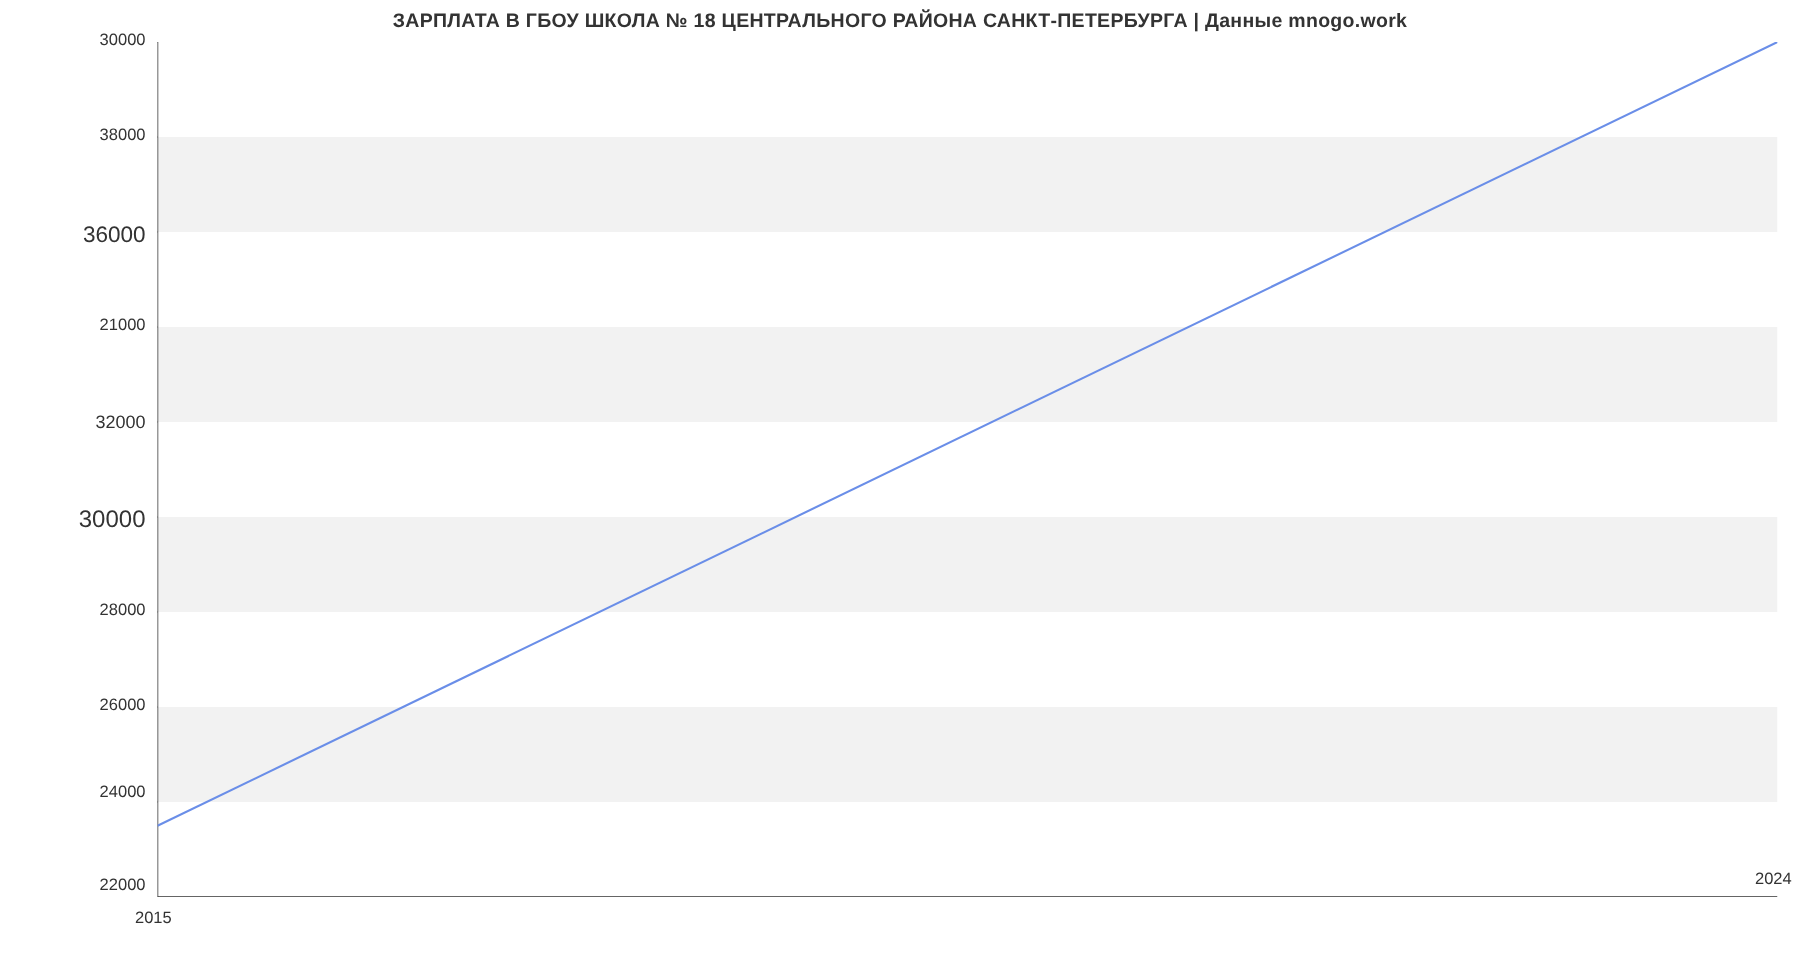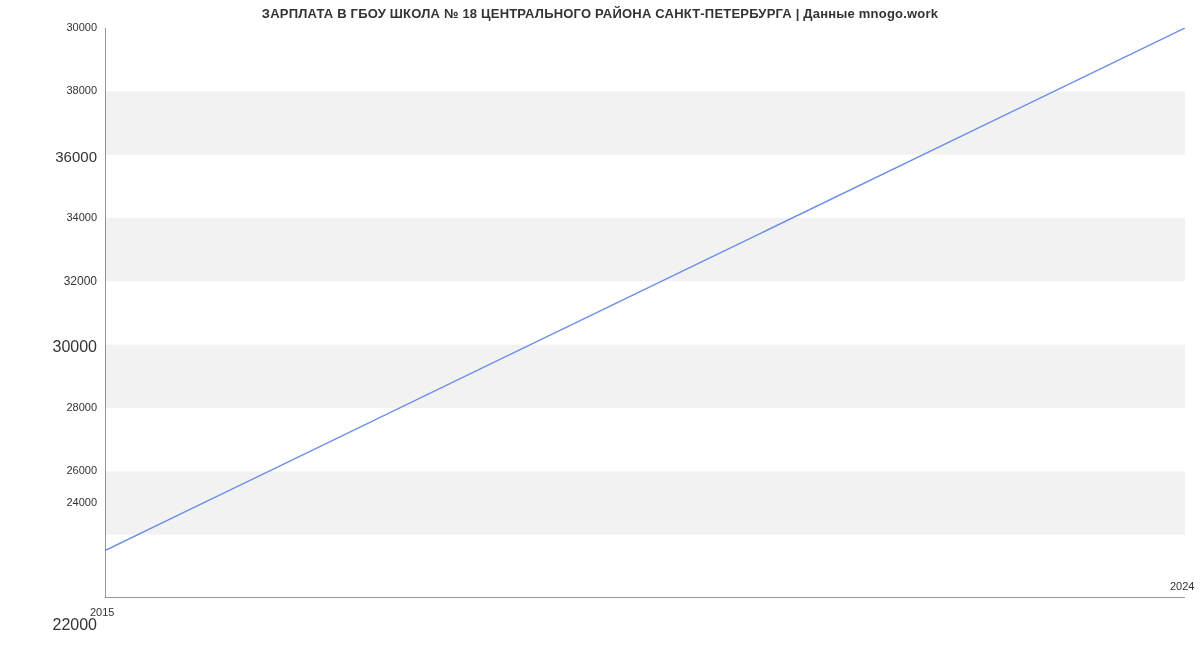--- a/index.html
+++ b/index.html
@@ -75,27 +75,27 @@
       </g>
     <g id="x-axis">
         <line x1="0" x2="0" y1="570" y2="575" stroke="#333" stroke-width="1"></line>
         <line x1="1080" x2="1080" y1="570" y2="575" stroke="#333" stroke-width="1"></line>
       </g>
     <path id="axis-frame" class="axis-line" d="M 0 0 L 0 570 L 1080 570"></path>
     <path id="series" class="series-line" d="M 0 522.5 L 1080 0" style="stroke: rgb(106, 142, 232);"></path>
   </svg>
 
   <div id="y-labels">
-      <div style="position: absolute; right: 1103px; top: 616px; font-size: 16px; color: rgb(51, 51, 51); text-align: right;">22000</div>
-      <div style="position: absolute; right: 1103px; top: 496px; font-size: 11px; color: rgb(51, 51, 51); text-align: center;">24000</div>
+      <div style="position: absolute; right: 1103px; top: 584px; font-size: 11px; color: rgb(51, 51, 51); text-align: right;">22000</div>
+      <div style="position: absolute; right: 1103px; top: 522px; font-size: 11px; color: rgb(51, 51, 51); text-align: center;">24000</div>
       <div style="position: absolute; right: 1103px; top: 464.333px; font-size: 11px; color: rgb(51, 51, 51); text-align: right;">26000</div>
       <div style="position: absolute; right: 1103px; top: 401px; font-size: 11px; color: rgb(51, 51, 51); ">28000</div>
       <div style="position: absolute; right: 1103px; top: 337.667px; font-size: 16px; color: rgb(51, 51, 51); text-align: right;">30000</div>
       <div style="position: absolute; right: 1103px; top: 274.333px; font-size: 12px; color: rgb(51, 51, 51); text-align: right;">32000</div>
-      <div style="position: absolute; right: 1103px; top: 211px; font-size: 11px; color: rgb(51, 51, 51); text-align: right;">34000</div>
+      <div style="position: absolute; right: 1103px; top: 211px; font-size: 11px; color: rgb(51, 51, 51); text-align: right;">21000</div>
       <div style="position: absolute; right: 1103px; top: 147.667px; font-size: 15px; color: rgb(51, 51, 51); text-align: right;">36000</div>
       <div style="position: absolute; right: 1103px; top: 84.3333px; font-size: 11px; color: rgb(51, 51, 51); text-align: right;">38000</div>
       <div style="position: absolute; right: 1103px; top: 21px; font-size: 11px; color: rgb(51, 51, 51); text-align: right;">30000</div>
     </div>
   <div id="x-labels">
       <div style="position: absolute; left: 90px; top: 606px; font-size: 11px; color: rgb(51, 51, 51);">2015</div>
       <div style="position: absolute; left: 1170px; top: 580px; font-size: 11px; color: rgb(51, 51, 51);">2024</div>
     </div>
 </div>
 

